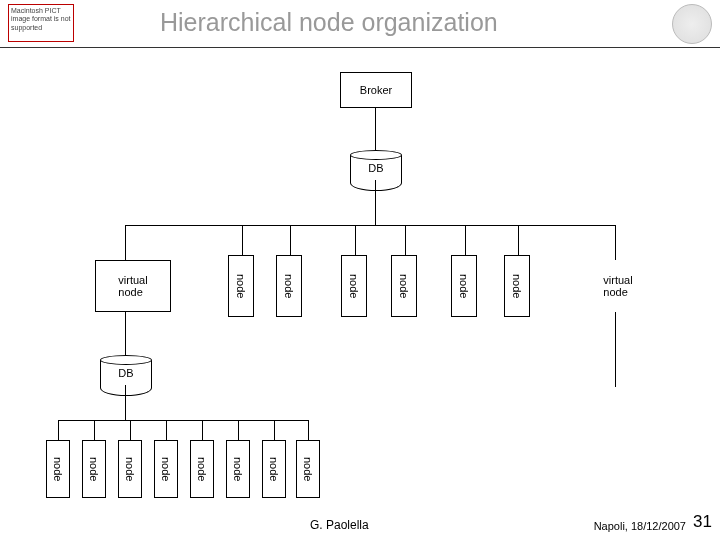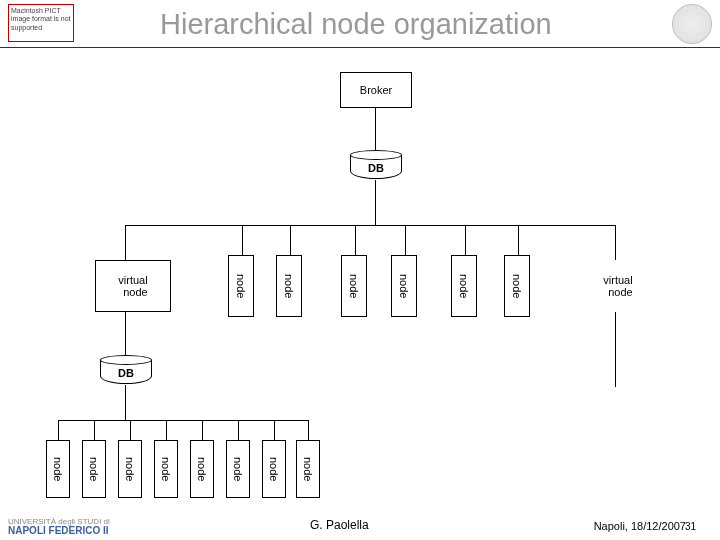--- a/index.html
+++ b/index.html
@@ -25,21 +25,21 @@
     border: 1px solid #b00;
     font-size: 7px;
     line-height: 1.2;
     color: #444;
     padding: 2px;
   }
   .title {
     position: absolute;
     left: 160px;
     top: 8px;
-    font-size: 29px;
+    font-size: 25px;
     color: #999;
     font-weight: 400;
   }
   .seal {
     position: absolute;
     right: 8px;
     top: 4px;
     width: 40px;
     height: 40px;
     border: 1px solid #bbb;
@@ -55,21 +55,21 @@
   }
   
   .box {
     position: absolute;
     border: 1px solid #000;
     background: #fff;
     font-size: 11px;
     display: flex;
     align-items: center;
     justify-content: center;
-    text-align: right;
+    text-align: left;
   }
   .db {
     position: absolute;
     font-size: 11px;
     text-align: center;
   }
   .db .top {
     width: 100%;
     height: 10px;
     border: 1px solid #000;
@@ -78,23 +78,22 @@
     position: relative;
     z-index: 2;
   }
   .db .body {
     width: 100%;
     border: 1px solid #000;
     border-top: none;
     border-radius: 0 0 50% 50% / 0 0 8px 8px;
     margin-top: -5px;
     padding-top: 7px;
-    padding-bottom: 4px;
-    background: #fff;
-    font-weight: bold;
+    padding-bottom: 16px;
+    background: #fff;
   }
   .vbox {
     position: absolute;
     border: 1px solid #000;
     background: #fff;
     font-size: 11px;
     writing-mode: vertical-rl;
     text-orientation: mixed;
     display: flex;
     align-items: center;
@@ -133,23 +132,23 @@
   }
   .date {
     position: absolute;
     right: 34px;
     bottom: 8px;
     font-size: 11px;
     color: #000;
   }
   .pagenum {
     position: absolute;
-    right: 24px;
+    right: 8px;
     bottom: 8px;
-    font-size: 10px;
+    font-size: 17px;
     color: #000;
   }
 </style>
 </head>
 <body>
 
 <div class="header">
   <div class="pict-box">Macintosh PICT image format is not supported</div>
   <div class="title">Hierarchical node organization</div>
   <div class="seal"></div>
@@ -220,20 +219,16 @@
   <div class="vbox" style="left:226px; top:390px; width:24px; height:58px;">node</div>
   <div class="vbox" style="left:262px; top:390px; width:24px; height:58px;">node</div>
   <div class="vbox" style="left:296px; top:390px; width:24px; height:58px;">node</div>
 
   <div class="line" style="left:615px; top:262px; width:1px; height:75px;"></div>
 
 
 </div>
 
 <div class="footer">
-  <div class="uni-logo">
-    <span>UNIVERSITÀ degli STUDI di</span><br>
-    <span class="blue">NAPOLI FEDERICO II</span>
-  </div>
   <div class="author">G. Paolella</div>
   <div class="date">Napoli, 18/12/2007</div>
   <div class="pagenum">31</div>
 </div>
 
 </body></html>

